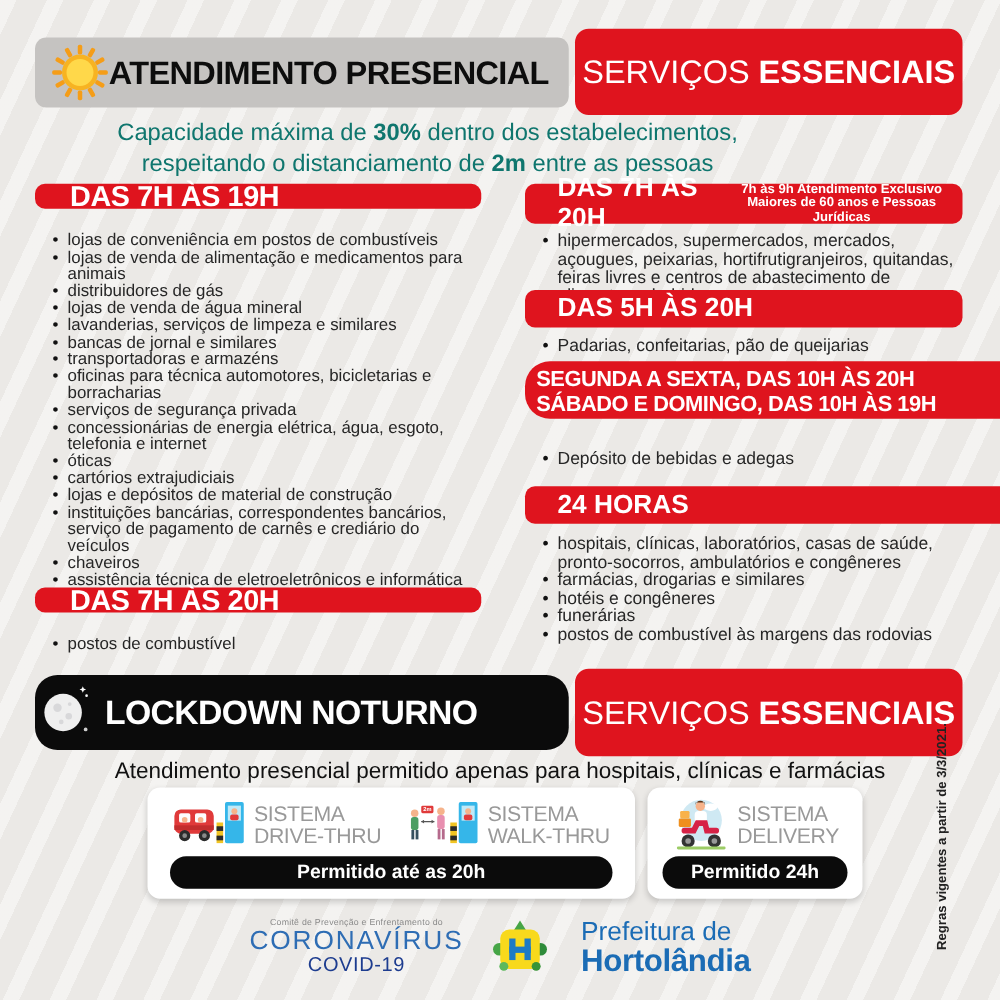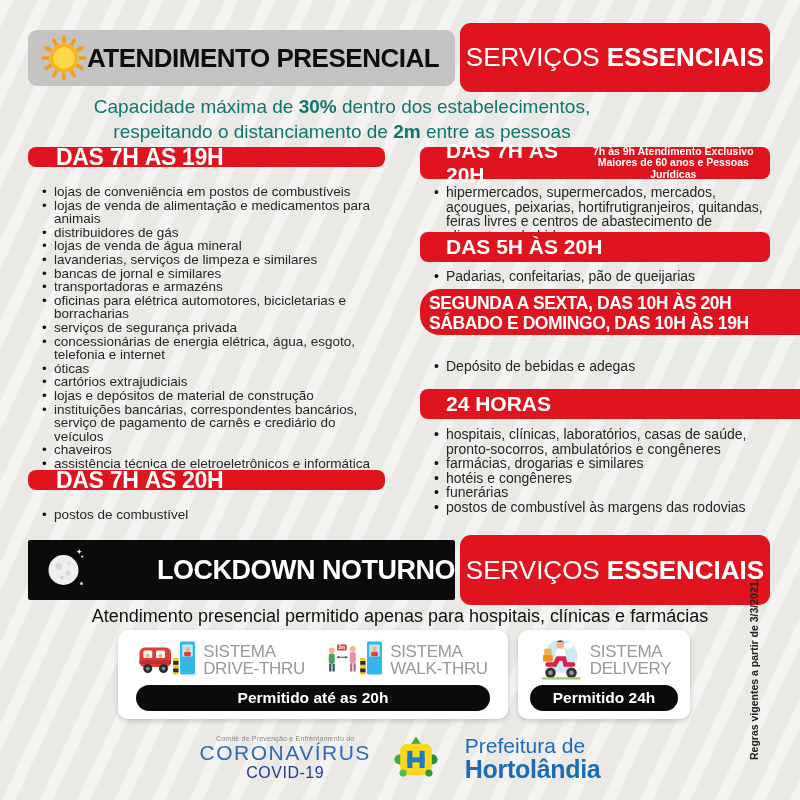--- a/index.html
+++ b/index.html
@@ -75,22 +75,22 @@
   }
   ul.blist li::before{
     content:"\2022";position:absolute;left:2px;top:0;color:#111;
   }
   #col-left ul.blist li{font-size:13.5px;line-height:13.6px;}
   #col-right ul.blist li{font-size:14px;line-height:14.5px;}
 
   
   .lock-black{
     left:28px;top:540px;width:427px;height:60px;
-    background:var(--black);border-radius:2px;
-    display:flex;align-items:center;gap:8px;padding-left:13px;justify-content:space-between;
+    background:var(--black);border-radius:18px;
+    display:flex;align-items:center;gap:8px;
   }
   .lock-black .title{color:#fff;font-size:27px;font-weight:bold;letter-spacing:-.5px;}
   .lock-red{
     left:460px;top:535px;width:310px;height:70px;
     background:var(--red);border-radius:11px;
     display:flex;align-items:center;justify-content:center;gap:7px;color:#fff;font-size:26px;
   }
   .lock-red .bold{font-weight:bold;}
   .lock-desc{
     left:0;top:606px;width:800px;text-align:center;font-size:18px;color:#111;
@@ -173,21 +173,21 @@
     <span>DAS 7H ÀS 19H</span>
   </div>
   <ul class="blist abs" style="left:12px;top:38px;width:345px;">
     <li>lojas de conveniência em postos de combustíveis</li>
     <li>lojas de venda de alimentação e medicamentos para animais</li>
     <li>distribuidores de gás</li>
     <li>lojas de venda de água mineral</li>
     <li>lavanderias, serviços de limpeza e similares</li>
     <li>bancas de jornal e similares</li>
     <li>transportadoras e armazéns</li>
-    <li>oficinas para elétrica automotores, bicicletarias e borracharias</li>
+    <li>oficinas para técnica automotores, bicicletarias e borracharias</li>
     <li>serviços de segurança privada</li>
     <li>concessionárias de energia elétrica, água, esgoto, telefonia e internet</li>
     <li>óticas</li>
     <li>cartórios extrajudiciais</li>
     <li>lojas e depósitos de material de construção</li>
     <li>instituições bancárias, correspondentes bancários, serviço de pagamento de carnês e crediário do veículos</li>
     <li>chaveiros</li>
     <li>assistência técnica de eletroeletrônicos e informática</li>
   </ul>
   <div class="abs banner l" style="left:0;top:323px;width:357px;">

